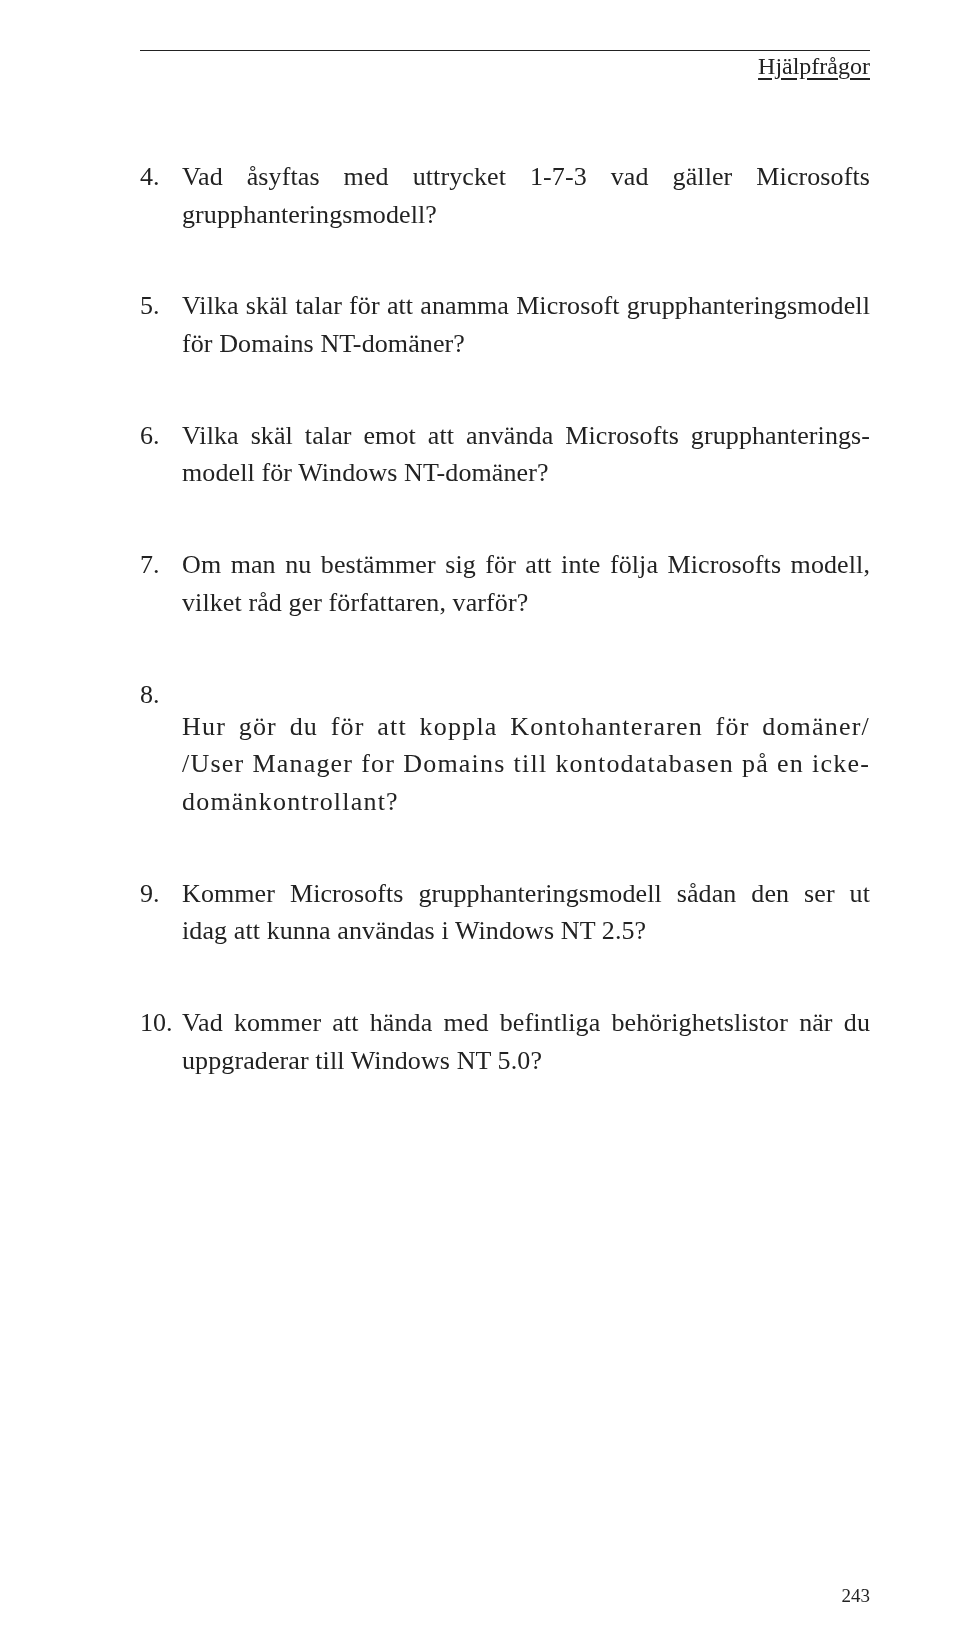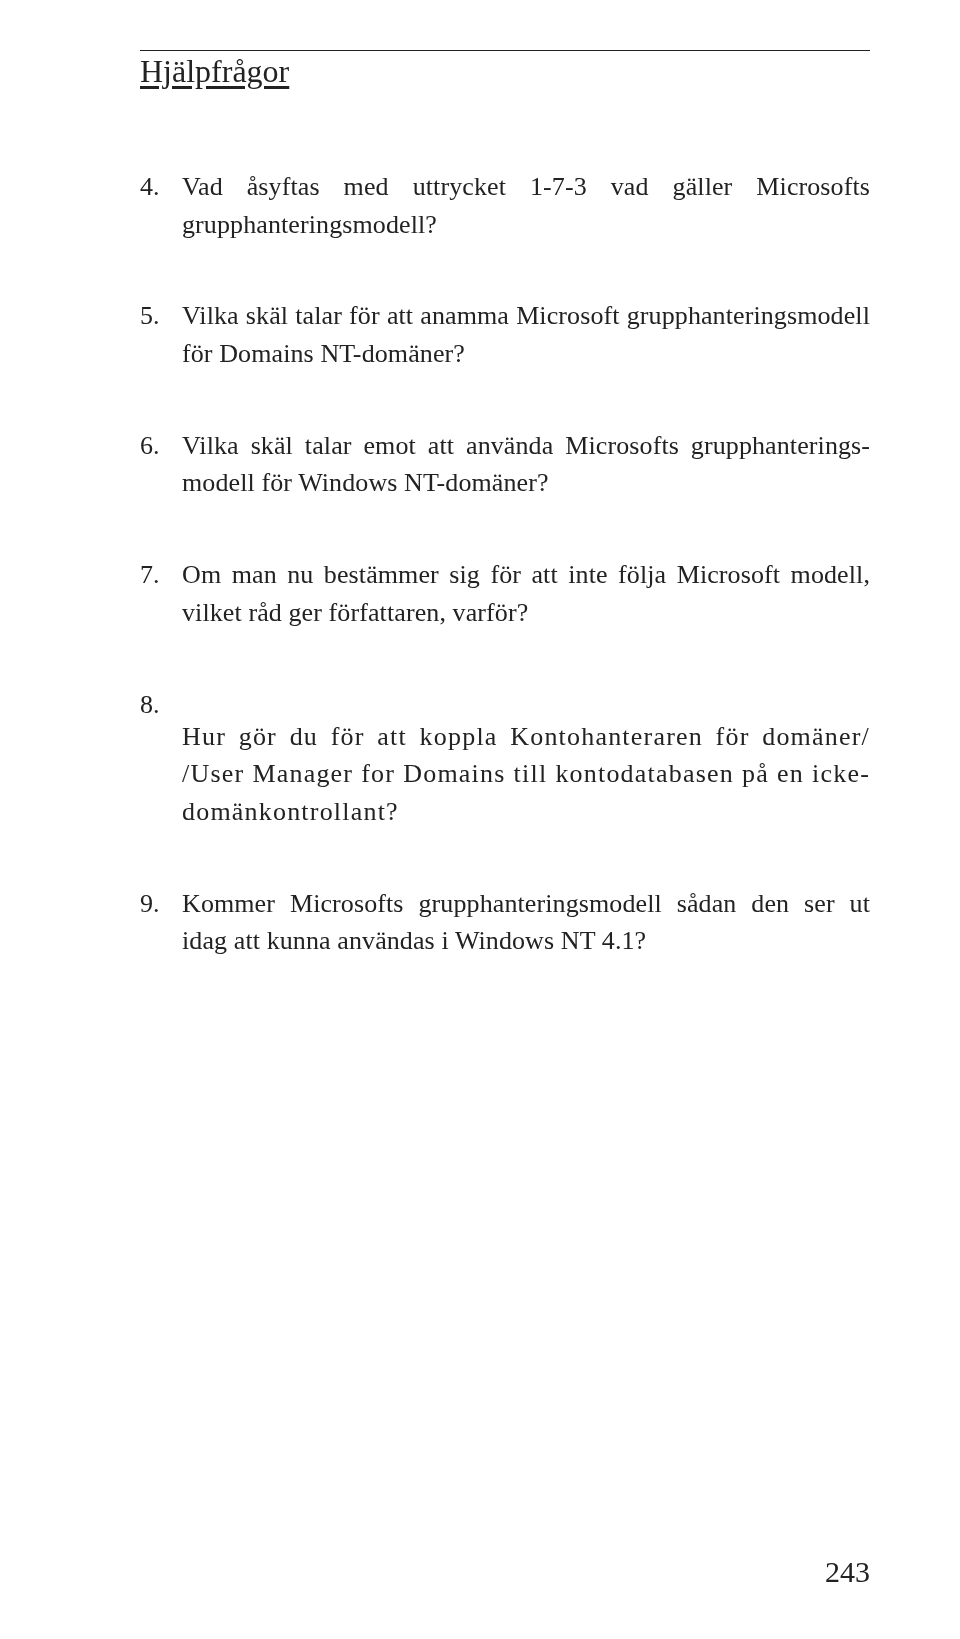--- a/index.html
+++ b/index.html
@@ -17,21 +17,22 @@
     height: 1639px;
     box-sizing: border-box;
     padding: 50px 90px 60px 140px;
   }
   .header-line {
     border: none;
     border-top: 1.5px solid #222;
     margin: 0 0 2px 0;
   }
   .section-title {
-    font-size: 32px;
+    text-align: right;
+    font-size: 24px;
     text-decoration: underline;
     text-underline-offset: 4px;
     margin-top: 0;
   }
   .questions {
     margin-top: 78px;
   }
   .q {
     display: flex;
     font-size: 26px;
@@ -42,23 +43,23 @@
   .q .num {
     flex: 0 0 42px;
     white-space: nowrap;
   }
   .q .text {
     flex: 1;
     letter-spacing: 0.1px;
   }
   .page-number {
     position: absolute;
-    bottom: 50px;
+    bottom: 32px;
     right: 90px;
-    font-size: 30px;
+    font-size: 19px;
   }
 </style>
 </head>
 <body>
 
 <div class="page">
 
   <hr class="header-line">
   <div class="section-title">Hjälpfrågor</div>
 
@@ -74,31 +75,35 @@
       <div class="text">Vilka skäl talar för att anamma Microsoft grupphanterings­modell för Domains NT-domäner?</div>
     </div>
 
     <div class="q">
       <div class="num">6.</div>
       <div class="text">Vilka skäl talar emot att använda Microsofts grupphanterings­modell för Windows NT-domäner?</div>
     </div>
 
     <div class="q">
       <div class="num">7.</div>
-      <div class="text">Om man nu bestämmer sig för att inte följa Microsoft modell, vilket råd ger författaren, varför?</div>
+      <div class="text">Om man nu bestämmer sig för att inte följa Microsofts modell, vilket råd ger författaren, varför?</div>
     </div>
 
     <div class="q">
       <div class="num">8.</div>
       <div class="text" style="letter-spacing:1.2px;margin-top:32px;">Hur gör du för att koppla Kontohanteraren för domäner/ /User Manager for Domains till kontodatabasen på en icke-domänkontrollant?</div>
     </div>
 
     <div class="q">
       <div class="num">9.</div>
-      <div class="text">Kommer Microsofts grupphanteringsmodell sådan den ser ut idag att kunna användas i Windows NT 4.1?</div>
+      <div class="text">Kommer Microsofts grupphanteringsmodell sådan den ser ut idag att kunna användas i Windows NT 2.5?</div>
     </div>
 
+    <div class="q">
+      <div class="num">10.</div>
+      <div class="text">Vad kommer att hända med befintliga behörighetslistor när du uppgraderar till Windows NT 5.0?</div>
+    </div>
 
   </div>
 
   <div class="page-number">243</div>
 
 </div>
 
 </body></html>

